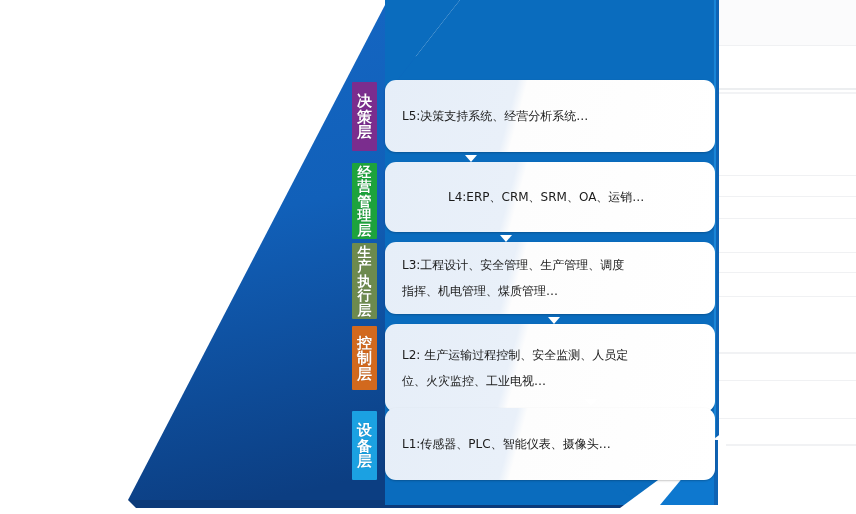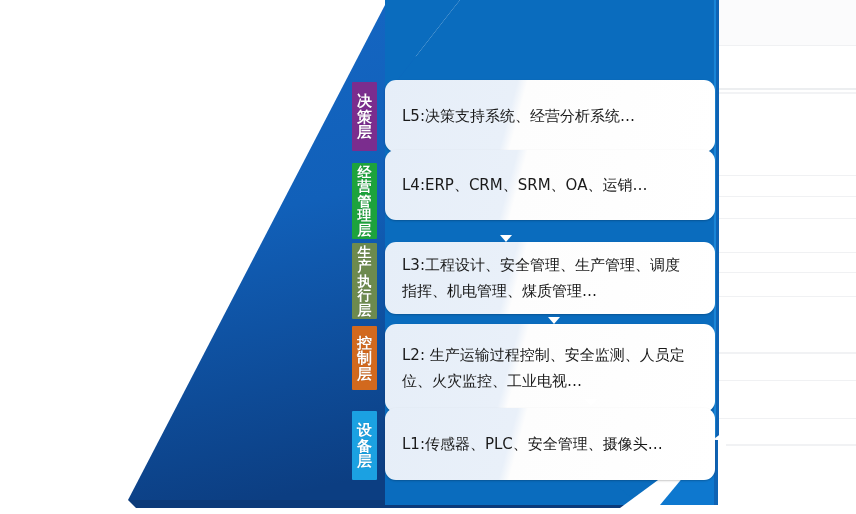--- a/index.html
+++ b/index.html
@@ -55,21 +55,21 @@
     background:linear-gradient(105deg,#e6eef8 0%,#e9f0f9 38%,#fdfdfd 41%,#ffffff 100%);
     box-shadow:0 1px 2px rgba(0,0,0,.22);
     box-sizing:border-box;
     display:flex;
     align-items:center;
     overflow:hidden;
   }
   .box .txt{
     padding:0 10px 0 17px;
     color:#1a1a1a;
-    font-size:15px;
+    font-size:12px;
     line-height:26px;
     font-family:"DejaVu Sans","Liberation Sans",sans-serif;
     letter-spacing:0px;
     white-space:pre-line;
   }
 
   
   .arrow{
     position:absolute;
     width:0;height:0;
@@ -165,21 +165,21 @@
   </div>
 
   <div class="row">
     <div class="tab" style="left:352px;top:163px;height:76px;background:#1da33c;font-size:14px;line-height:14.5px;">
       <span>经</span>
       <span>营</span>
       <span>管</span>
       <span>理</span>
       <span>层</span>
     </div>
-    <div class="box" style="top:150px;height:70px;">
+    <div class="box" style="top:162px;height:70px;padding-left:46px;">
       <div class="txt">L4:ERP、CRM、SRM、OA、运销…</div>
     </div>
     <div class="arrow" style="left:500px;top:235px;"></div>
   </div>
 
   <div class="row">
     <div class="tab" style="left:352px;top:243px;height:76px;background:#6d8a4e;font-size:14px;line-height:14.5px;">
       <span>生</span>
       <span>产</span>
       <span>执</span>
@@ -206,17 +206,17 @@
     <div class="arrow" style="left:585px;top:399px;"></div>
   </div>
 
   <div class="row">
     <div class="tab" style="left:352px;top:411px;height:69px;background:#1ba1e2;">
       <span>设</span>
       <span>备</span>
       <span>层</span>
     </div>
     <div class="box" style="top:408px;height:72px;">
-      <div class="txt">L1:传感器、PLC、安全管理、摄像头…</div>
+      <div class="txt">L1:传感器、PLC、智能仪表、摄像头…</div>
     </div>
   </div>
 
 </div>
 
 </body></html>

